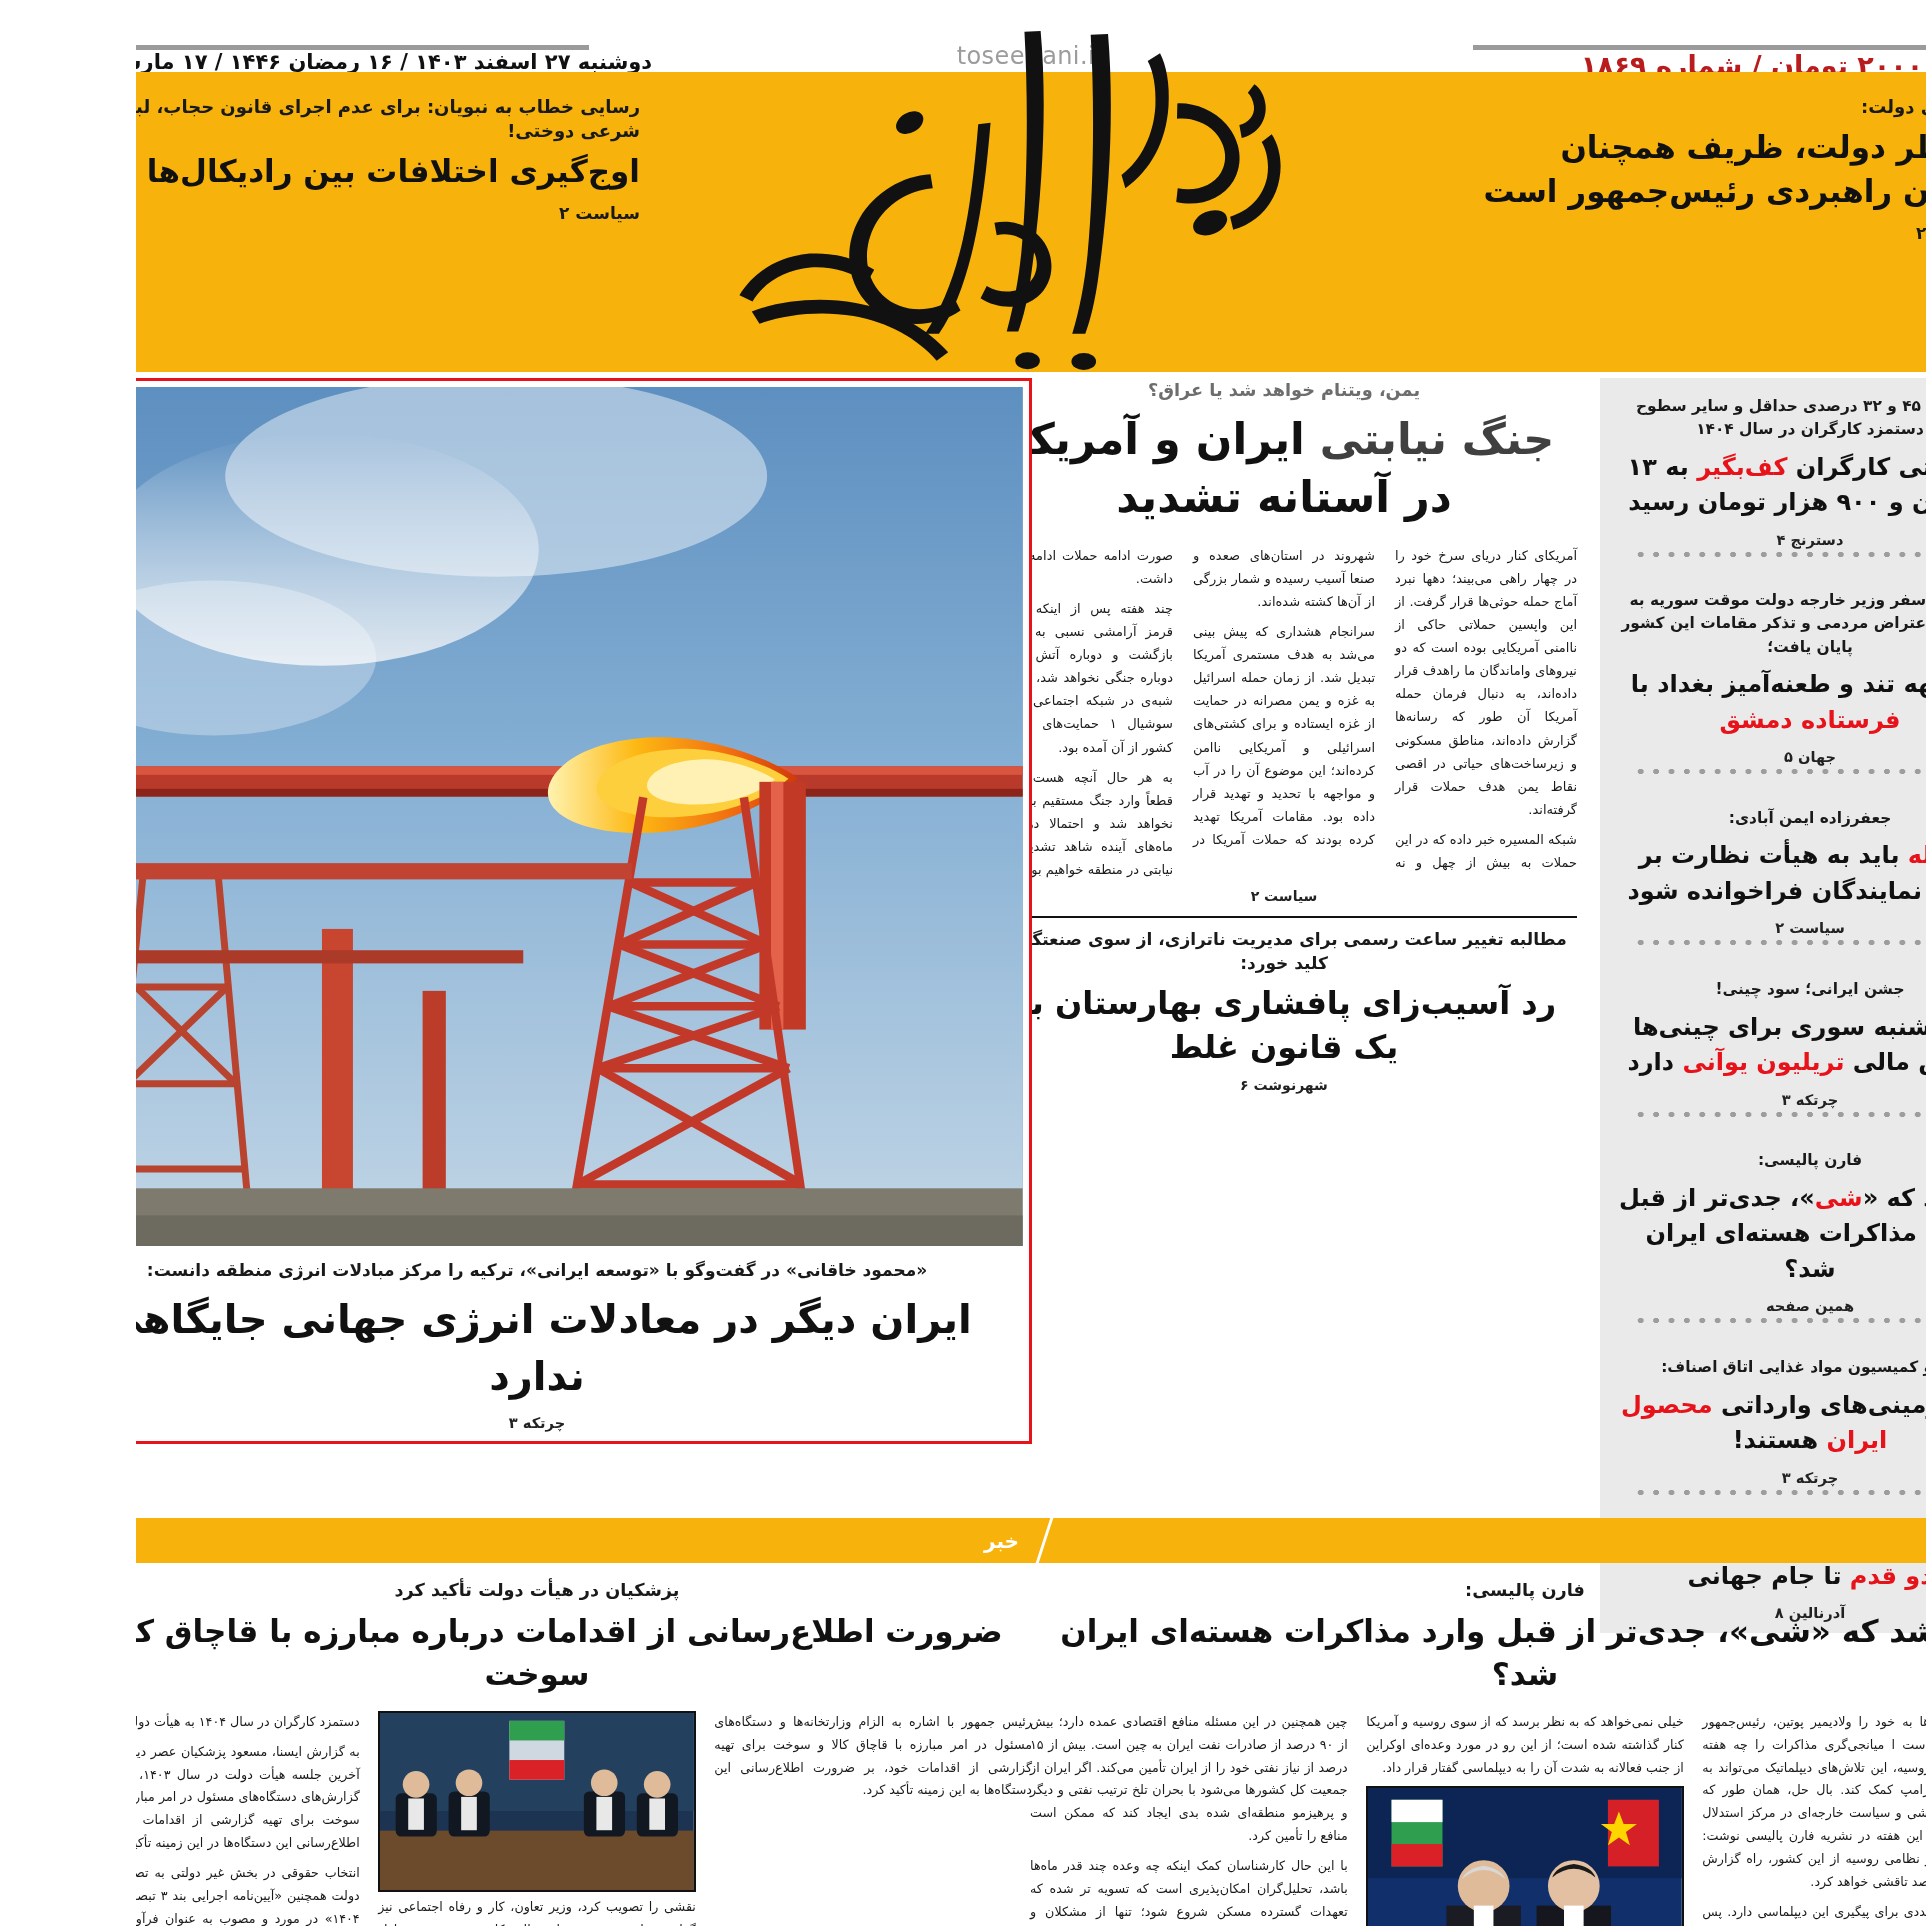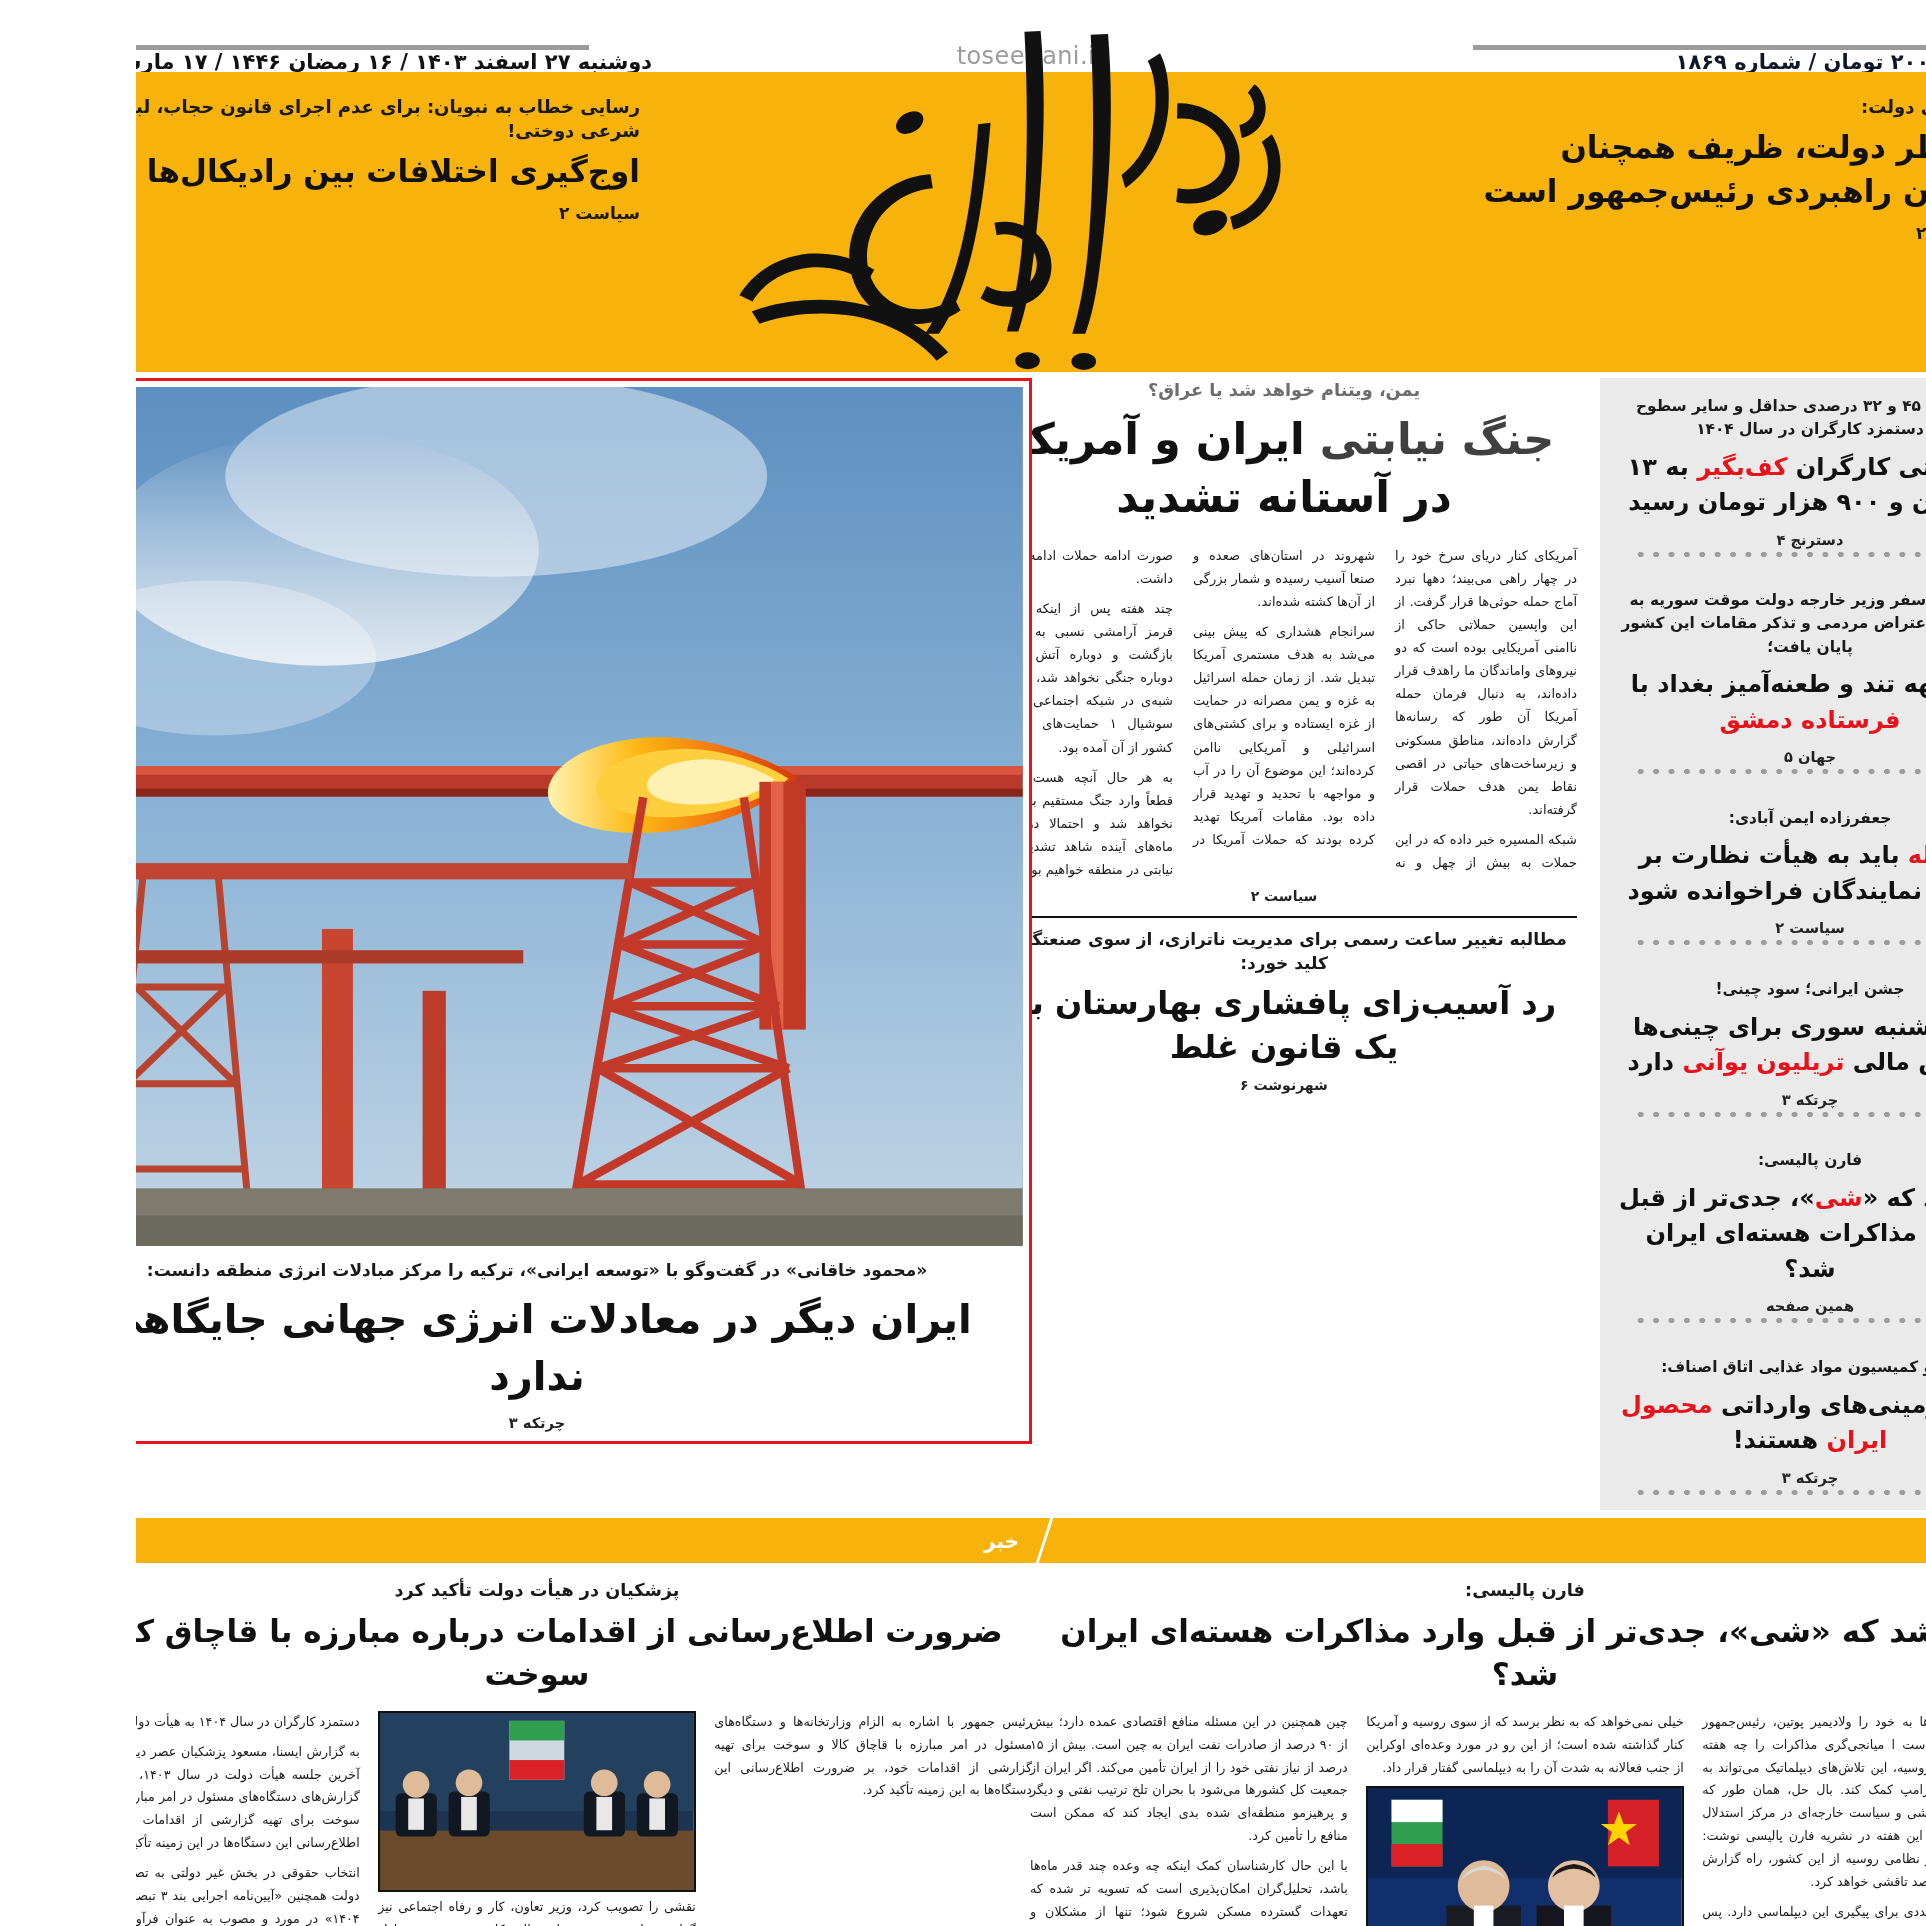--- a/index.html
+++ b/index.html
@@ -12,21 +12,21 @@
     direction:rtl;
     overflow:hidden;
     position:relative;
   }
 
   
   .topbar { position:absolute; top:0; left:0; width:2062px; height:77px; background:#fff; }
   .topbar .rule-r { position:absolute; top:45px; right:50px; width:539px; height:5.4px; background:#9b9b9b; }
   .topbar .rule-l { position:absolute; top:45px; left:50px; width:539px; height:5.4px; background:#9b9b9b; }
   .topbar .date   { position:absolute; top:50px; right:auto; left:54px; font-size:21px; font-weight:700; color:#111; white-space:nowrap; }
-  .topbar .price  { position:absolute; top:50px; right:54px; font-size:21px; font-weight:700; color:#0f172a; white-space:nowrap; }
+  .topbar .price  { position:absolute; top:50px; right:54px; font-size:27px; font-weight:700; color:#b91c1c; white-space:nowrap; }
   .topbar .site   { position:absolute; top:42px; left:50%; transform:translateX(-50%); font-size:24px; color:#9c9c9c; font-family:"DejaVu Sans",sans-serif; letter-spacing:0.4px; }
 
   
   .masthead { position:absolute; top:72px; left:0; width:2062px; height:300px; background:#f7b30b; }
   .masthead-inner { position:relative; width:100%; height:100%; }
 
   .logo-wrap { position:absolute; top:-65px; left:50%; transform:translateX(-50%); width:674px; height:370px; pointer-events:none; }
   .logo-wrap svg { width:100%; height:100%; display:block; }
 
   .mh-right { position:absolute; top:23px; right:65px; width:539px; text-align:right; }
@@ -191,20 +191,25 @@
       <div class="dotted"></div>
     </div>
 
     <div class="side-item">
       <div class="side-kicker">عضو کمیسیون مواد غذایی اتاق اصناف:</div>
       <div class="side-title"><span>سیب‌زمینی‌های وارداتی </span><span class="red">محصول ایران</span><span> هستند!</span></div>
       <div class="side-sec">چرتکه ۳</div>
       <div class="dotted"></div>
     </div>
 
+    <div class="side-item">
+      <div class="side-kicker">رقابت سرنوشت‌ساز ایران با امارات و ازبکستان</div>
+      <div class="side-title"><span></span><span class="red">دو قدم</span><span> تا جام جهانی</span></div>
+      <div class="side-sec">آدرنالین ۸</div>
+    </div>
 
   </div>
 
   <div class="lead">
     <div class="lead-kicker">یمن، ویتنام خواهد شد یا عراق؟</div>
     <div class="lead-title"><span class="red">جنگ نیابتی</span><span> ایران و آمریکا در آستانه تشدید</span></div>
     <div class="lead-cols">
       <p>آمریکای کنار دریای سرخ خود را در چهار راهی می‌بیند؛ دهها نبرد آماج حمله حوثی‌ها قرار گرفت. از این واپسین حملاتی حاکی از ناامنی آمریکایی بوده است که دو نیروهای واماندگان ما راهدف قرار داده‌اند، به دنبال فرمان حمله آمریکا آن طور که رسانه‌ها گزارش داده‌اند، مناطق مسکونی و زیرساخت‌های حیاتی در اقصی نقاط یمن هدف حملات قرار گرفته‌اند.</p>
       <p>شبکه المسیره خبر داده که در این حملات به بیش از چهل و نه شهروند در استان‌های صعده و صنعا آسیب رسیده و شمار بزرگی از آن‌ها کشته شده‌اند.</p>
       <p>سرانجام هشداری که پیش بینی می‌شد به هدف مستمری آمریکا تبدیل شد. از زمان حمله اسرائیل به غزه و یمن مصرانه در حمایت از غزه ایستاده و برای کشتی‌های اسرائیلی و آمریکایی ناامن کرده‌اند؛ این موضوع آن را در آب و مواجهه با تحدید و تهدید قرار داده بود. مقامات آمریکا تهدید کرده بودند که حملات آمریکا در صورت ادامه حملات ادامه خواهد داشت.</p>

